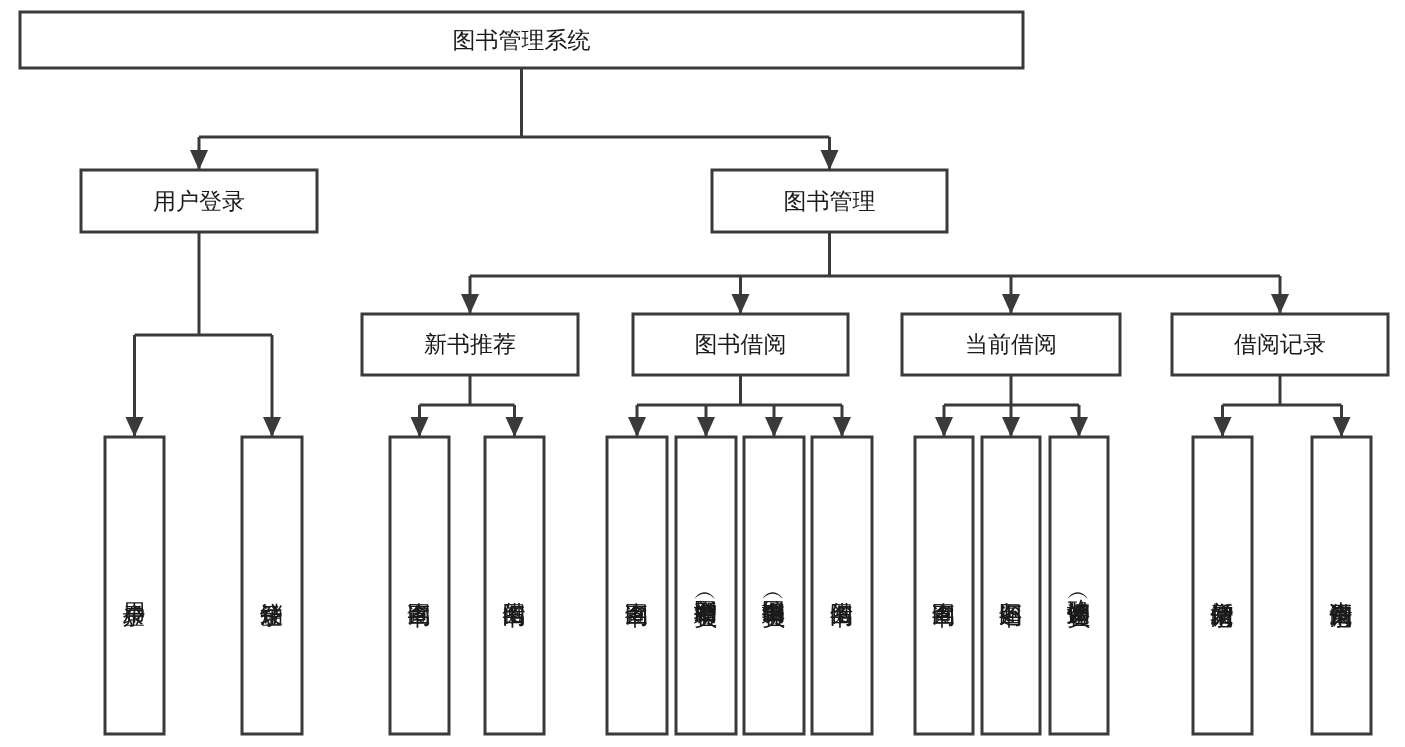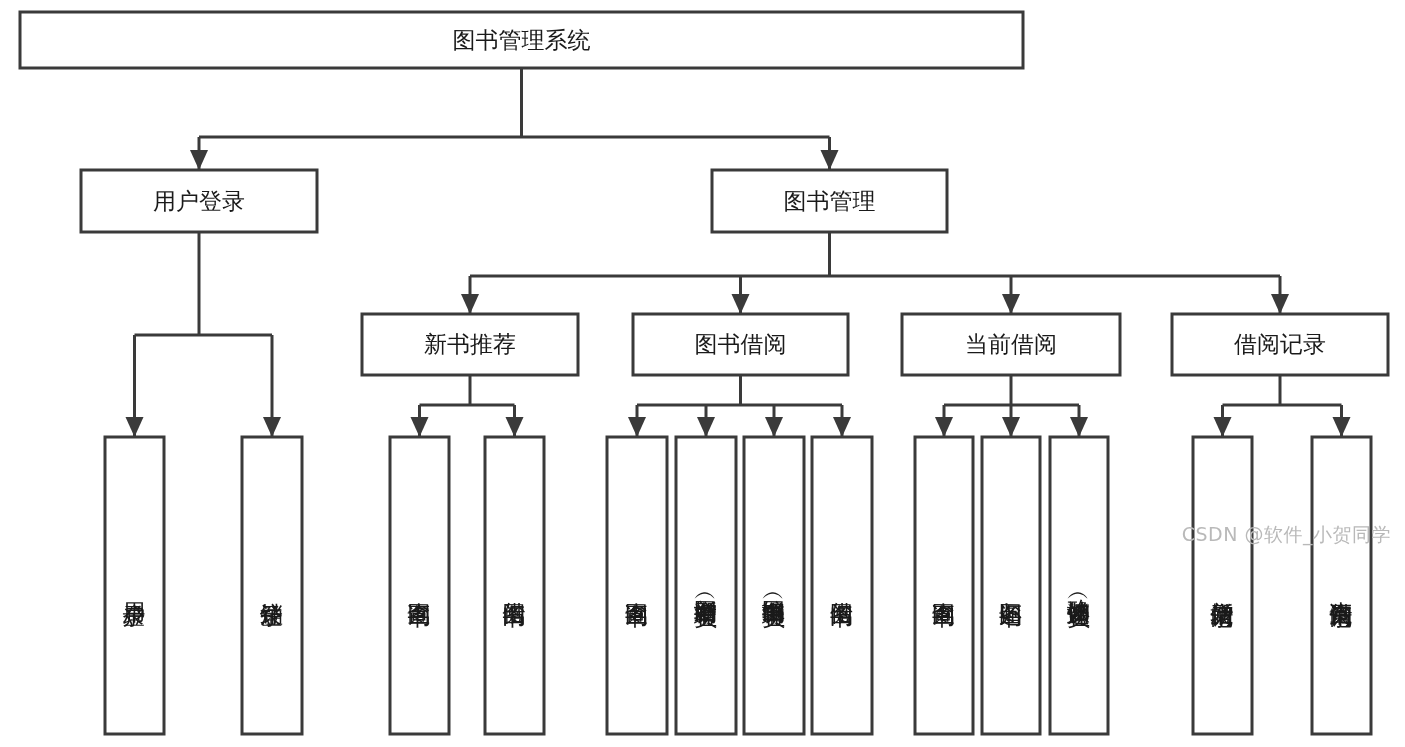--- a/index.html
+++ b/index.html
@@ -225,14 +225,13 @@
       <div class="leaf-label-wrap" style="left: 607px; top: 437px; width: 60px; height: 297px;">查询图书</div>
       <div class="leaf-label-wrap" style="left: 676px; top: 437px; width: 60px; height: 297px;">新增图书（管理员）</div>
       <div class="leaf-label-wrap" style="left: 744px; top: 437px; width: 60px; height: 297px;">编辑图书（管理员）</div>
       <div class="leaf-label-wrap" style="left: 812px; top: 437px; width: 60px; height: 297px;">借阅图书</div>
       <div class="leaf-label-wrap" style="left: 915px; top: 437px; width: 58px; height: 297px;">查询图书</div>
       <div class="leaf-label-wrap" style="left: 982px; top: 437px; width: 58px; height: 297px;">归还图书</div>
       <div class="leaf-label-wrap" style="left: 1050px; top: 437px; width: 58px; height: 297px;">确认归还（管理员）</div>
       <div class="leaf-label-wrap" style="left: 1193px; top: 437px; width: 59px; height: 297px;">新增借阅记录</div>
       <div class="leaf-label-wrap" style="left: 1312px; top: 437px; width: 59px; height: 297px;">查询借阅记录</div>
     </div>
-  <div class="watermark">CSDN @软件_小贺同学</div>
 </div>
 
 </body></html>

